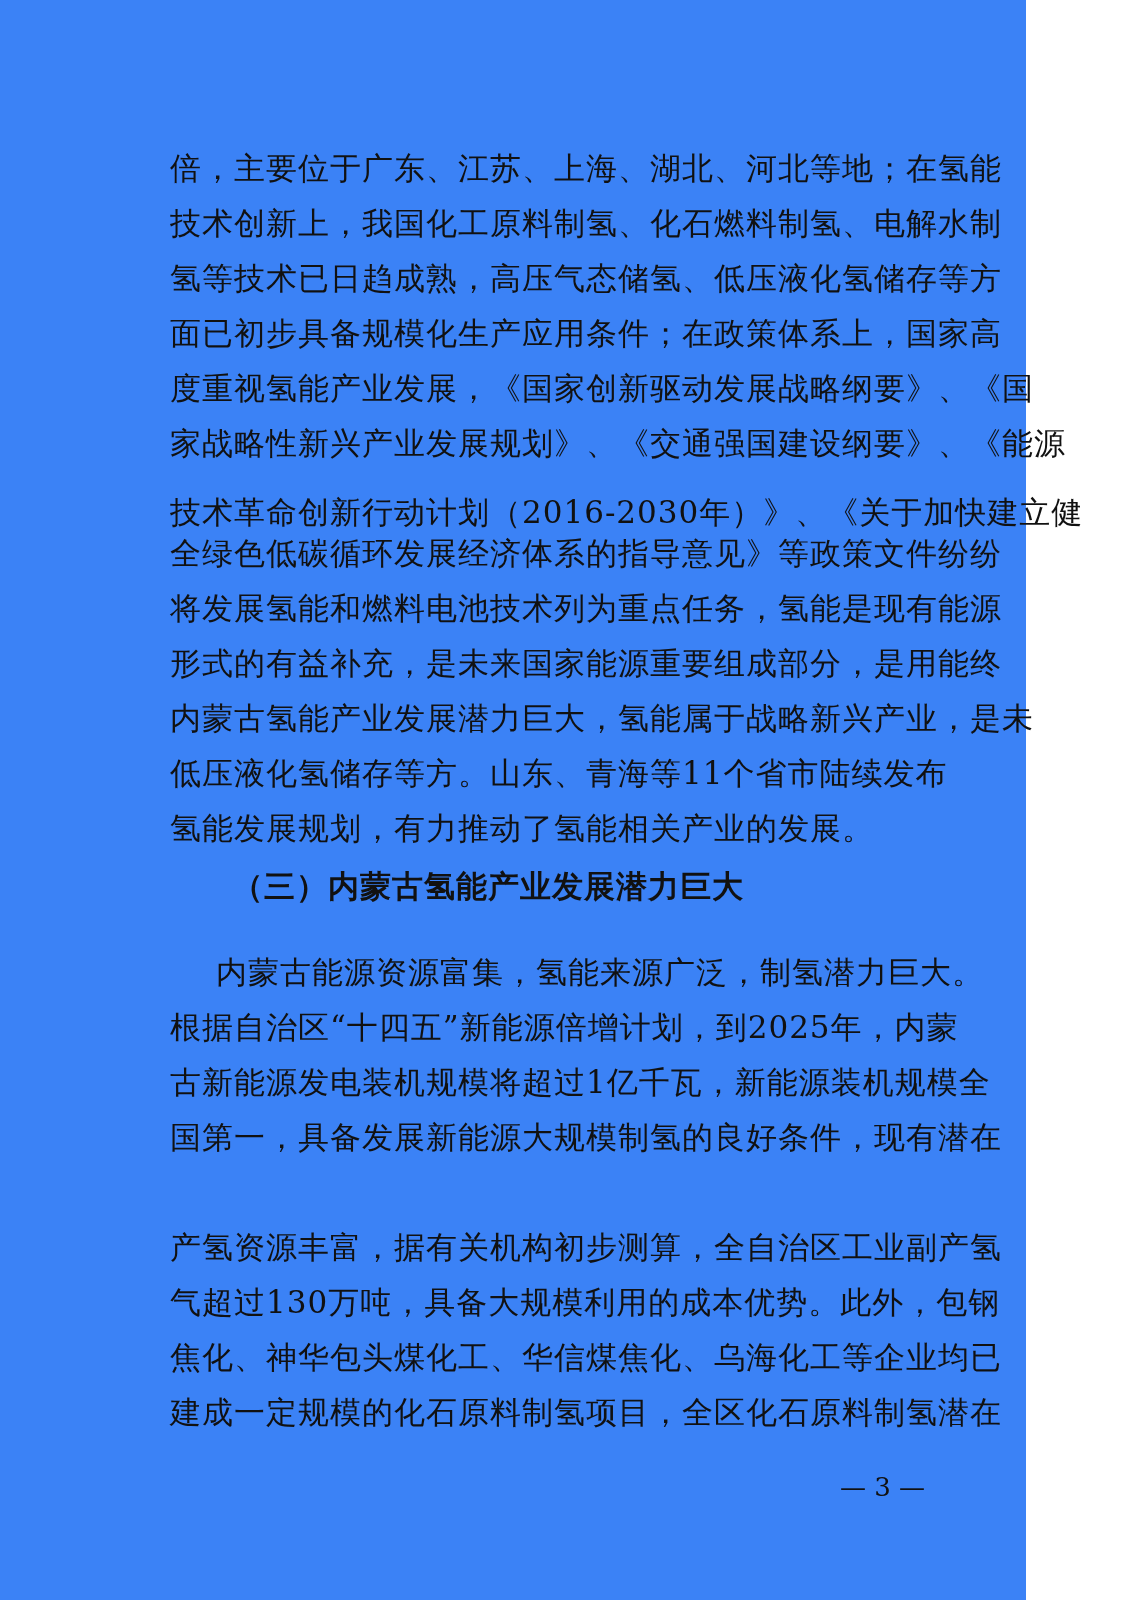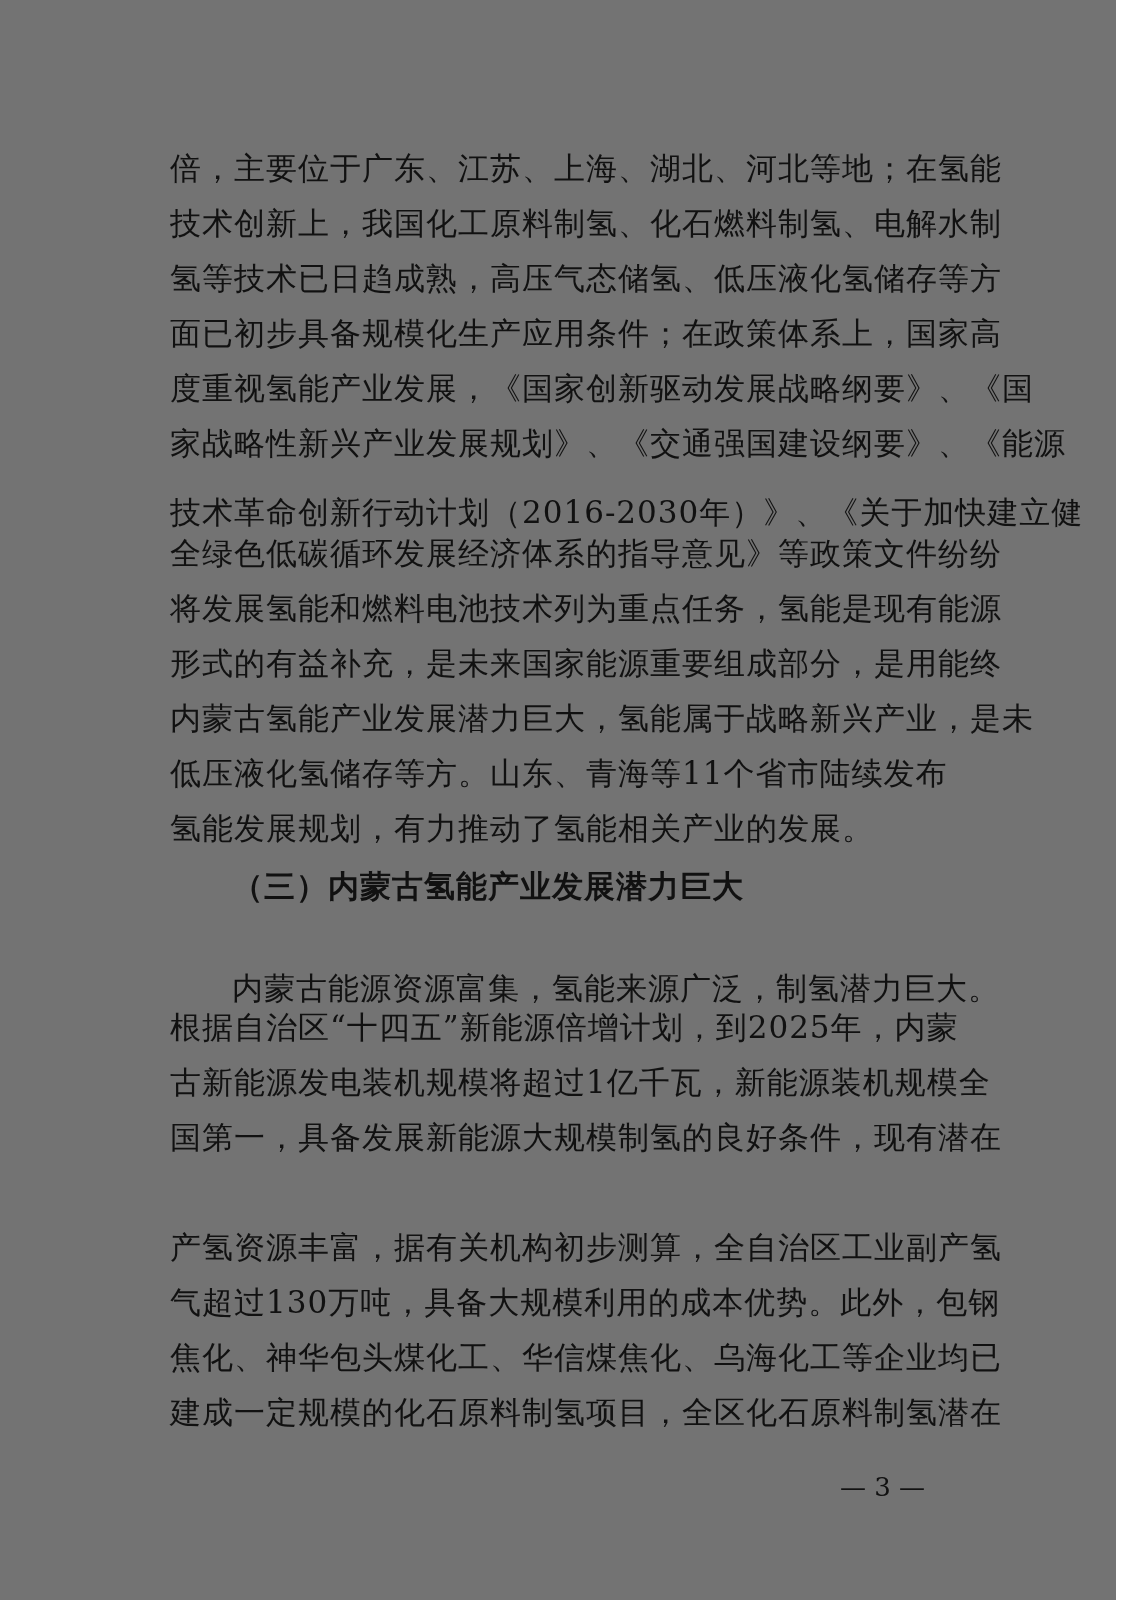--- a/index.html
+++ b/index.html
@@ -1,22 +1,22 @@
 <!DOCTYPE html>
 <html><head>
   <meta charset="utf-8">
   <style>
     html, body { margin: 0; padding: 0; background: #ffffff; }
     body { width: 1131px; height: 1600px; position: relative; overflow: hidden;
            font-family: "DejaVu Serif", "Liberation Serif", serif; color: #111; }
-    .page { position: absolute; left: 0; top: 0; width: 1116px; height: 1600px; background: #737373; }
+    .page { position: absolute; left: 0; top: 0; width: 1026px; height: 1600px; background: #3b82f6; }
     .line { position: absolute; left: 170px; width: 770px; height: 40px; font-size: 31px; line-height: 40px;
             text-align: justify; text-align-last: justify; white-space: nowrap; letter-spacing: 1px; }
     .line.last { text-align-last: left; }
-    .line.indent { left: 232px; width: 708px; margin-top: 16px; }
+    .line.indent { left: 216px; width: 708px; }
     .heading { position: absolute; left: 232px; top: 866px; font-size: 31px; line-height: 40px;
                font-family: "DejaVu Sans", "Liberation Sans", sans-serif; font-weight: bold; letter-spacing: 1px; text-align: center; }
     .page-num { position: absolute; left: 840px; top: 1470px; font-size: 26px; line-height: 34px; }
   </style>
 </head>
 <body>
 
 <div class="page">
   <div class="line" style="top:148px">倍，主要位于广东、江苏、上海、湖北、河北等地；在氢能</div>
   <div class="line" style="top:203px">技术创新上，我国化工原料制氢、化石燃料制氢、电解水制</div>

